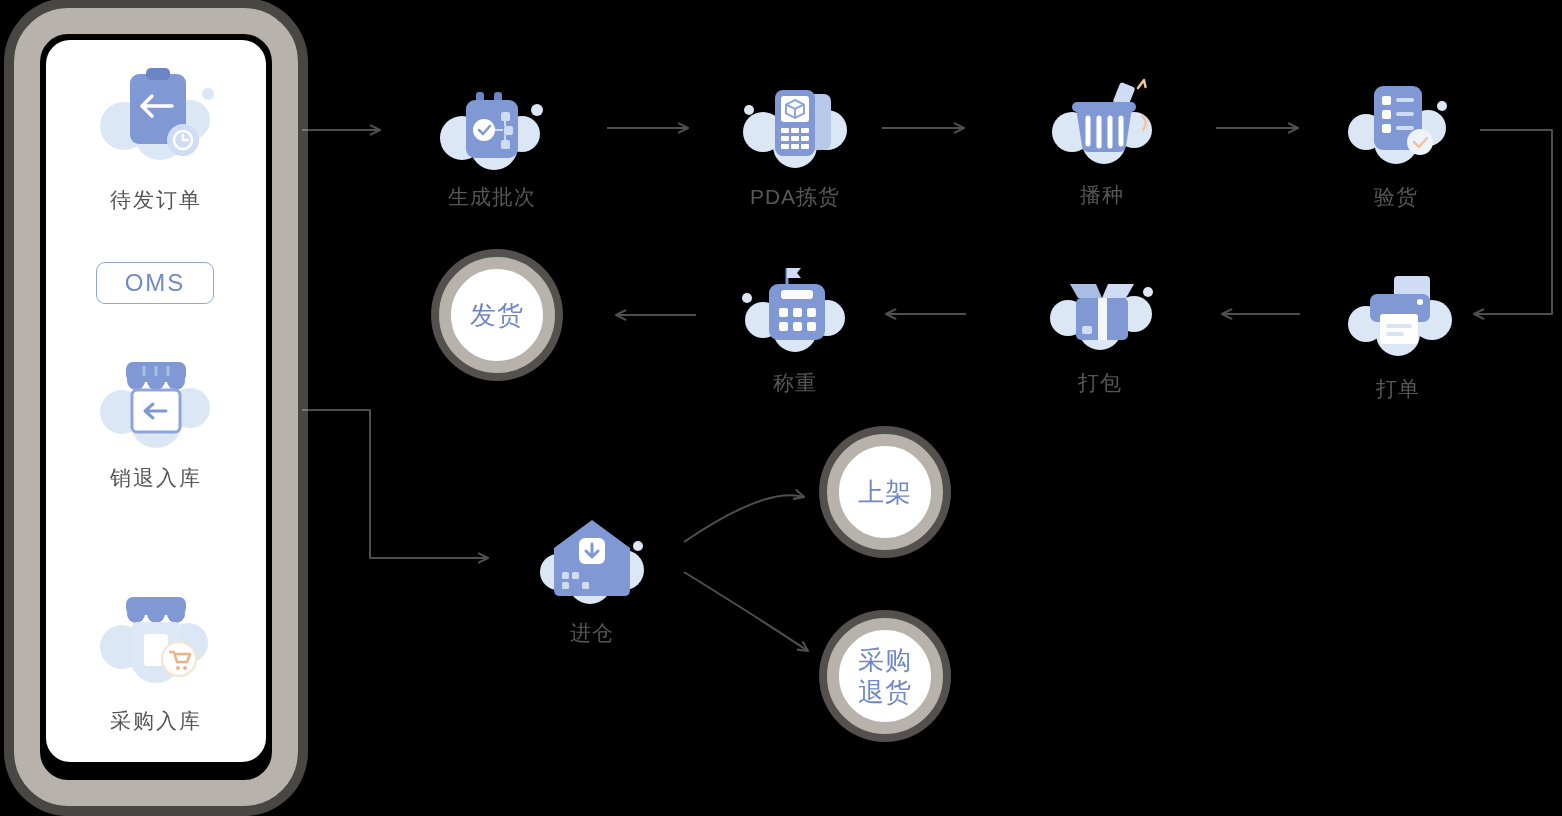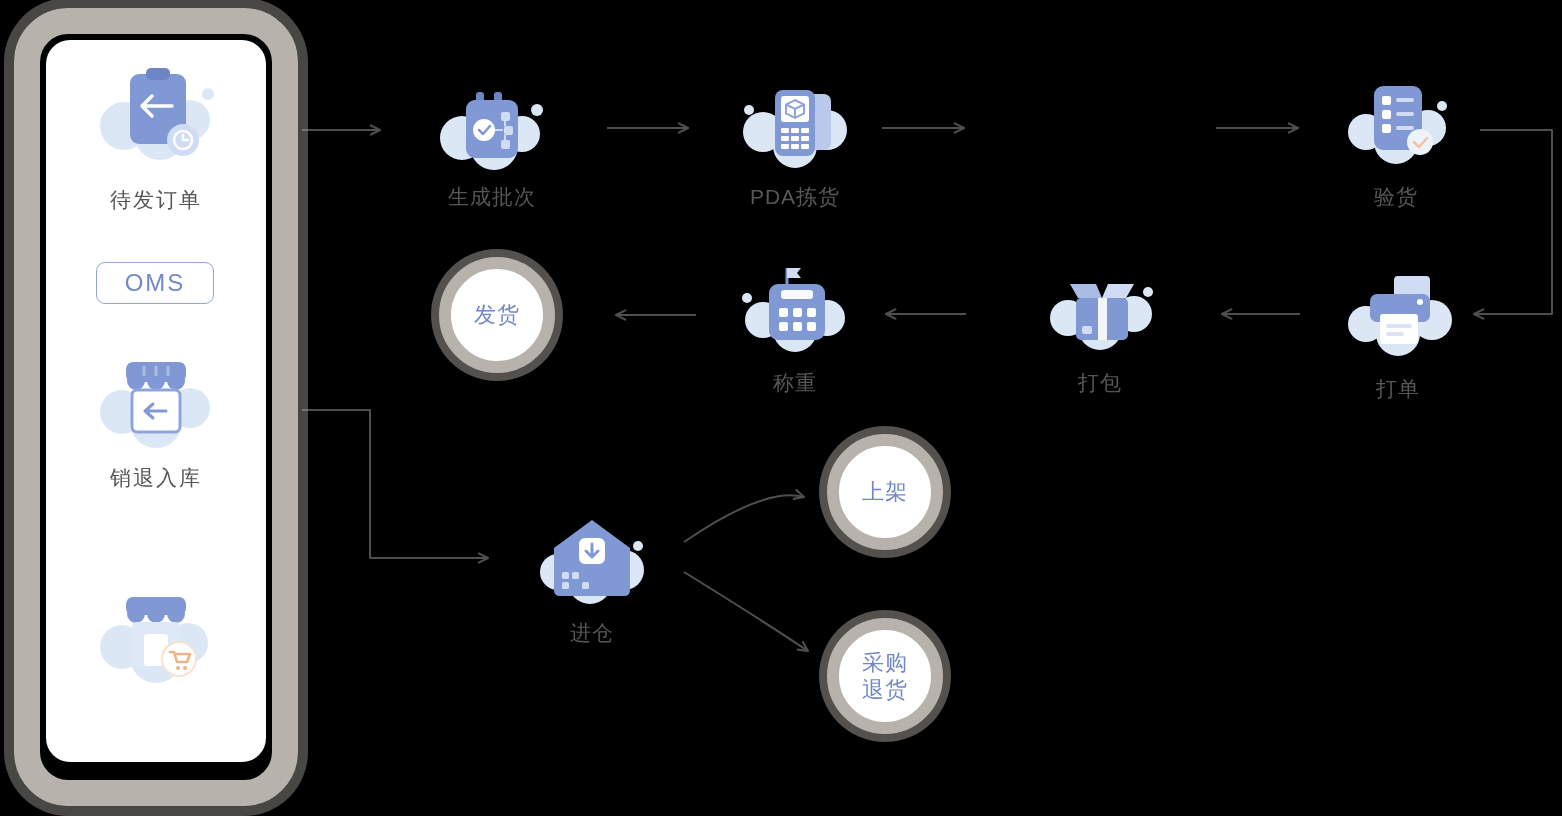--- a/index.html
+++ b/index.html
@@ -76,21 +76,21 @@
     width: 92px; height: 92px;
     background: #ffffff;
     border: 12px solid #b7b2ab;
     border-radius: 50%;
     box-shadow: 0 0 0 8px rgba(183,178,171,0.45);
     display: flex;
     align-items: center;
     justify-content: center;
     text-align: center;
     color: #6f87c7;
-    font-size: 22px;
+    font-size: 26px;
     letter-spacing: 1px;
     line-height: 1.25;
   }
   
   .arrows {
     position: absolute;
     left: 0; top: 0;
     width: 1562px; height: 816px;
     pointer-events: none;
   }
@@ -170,20 +170,21 @@
       <circle cx="50" cy="29" r="9" fill="#8099d5"></circle>
       <circle cx="70" cy="29" r="9" fill="#8099d5"></circle>
       <circle cx="90" cy="29" r="9" fill="#8099d5"></circle>
       <rect x="46" y="37" width="48" height="44" rx="5" fill="#dfe8f7"></rect>
       <rect x="58" y="49" width="24" height="32" rx="3" fill="#ffffff"></rect>
       <circle cx="93" cy="74" r="17" fill="#ffffff" stroke="#f6e3cf" stroke-width="2"></circle>
       <path d="M84 67 h4 l3 10 h10 l3 -8 h-14" fill="none" stroke="#eeb287" stroke-width="2.5" stroke-linecap="round" stroke-linejoin="round"></path>
       <circle cx="92" cy="83" r="2" fill="#eeb287"></circle>
       <circle cx="99" cy="83" r="2" fill="#eeb287"></circle>
     </svg>
+    <div class="card-label" style="top:150px">采购入库</div>
   </div>
 
   <div class="node" style="left:432px; top:76px">
     <svg width="120" height="96" viewBox="0 0 120 96">
       <g fill="#dce7f6">
         <circle cx="30" cy="62" r="22"></circle>
         <circle cx="62" cy="70" r="24"></circle>
         <circle cx="90" cy="58" r="18"></circle>
         <circle cx="105" cy="34" r="6"></circle>
       </g>
@@ -223,20 +224,41 @@
         <rect x="56" y="60" width="8" height="5" rx="1"></rect>
         <rect x="66" y="60" width="8" height="5" rx="1"></rect>
         <rect x="46" y="68" width="8" height="5" rx="1"></rect>
         <rect x="56" y="68" width="8" height="5" rx="1"></rect>
         <rect x="66" y="68" width="8" height="5" rx="1"></rect>
       </g>
     </svg>
     <div class="node-label">PDA拣货</div>
   </div>
 
+  <div class="node" style="left:1042px; top:74px">
+    <svg width="120" height="96" viewBox="0 0 120 96">
+      <g fill="#dce7f6">
+        <circle cx="30" cy="58" r="20"></circle>
+        <circle cx="62" cy="68" r="22"></circle>
+        <circle cx="92" cy="56" r="18"></circle>
+      </g>
+      <rect x="74" y="10" width="16" height="22" rx="3" fill="#cfdcf4" transform="rotate(22 82 21)"></rect>
+      <path d="M96 14 l6 -8 l1.5 7" fill="none" stroke="#f2c49e" stroke-width="2.5" stroke-linecap="round" stroke-linejoin="round"></path>
+      <path d="M100 42 q7 6 1 14" fill="none" stroke="#f2c49e" stroke-width="2.5" stroke-linecap="round"></path>
+      <rect x="30" y="28" width="64" height="10" rx="5" fill="#8099d5"></rect>
+      <path d="M34 34 h56 l-6 38 q-1 6 -7 6 h-30 q-6 0 -7 -6 z" fill="#8099d5"></path>
+      <g stroke="#ffffff" stroke-width="5" stroke-linecap="round" fill="none">
+        <path d="M46 44 v26"></path>
+        <path d="M57 44 v28"></path>
+        <path d="M68 44 v28"></path>
+        <path d="M79 44 v26"></path>
+      </g>
+    </svg>
+    <div class="node-label">播种</div>
+  </div>
 
   <div class="node" style="left:1336px; top:76px">
     <svg width="120" height="96" viewBox="0 0 120 96">
       <g fill="#dce7f6">
         <circle cx="30" cy="56" r="18"></circle>
         <circle cx="60" cy="66" r="22"></circle>
         <circle cx="92" cy="52" r="18"></circle>
         <circle cx="106" cy="30" r="5"></circle>
       </g>
       <rect x="38" y="10" width="48" height="64" rx="9" fill="#8099d5"></rect>

